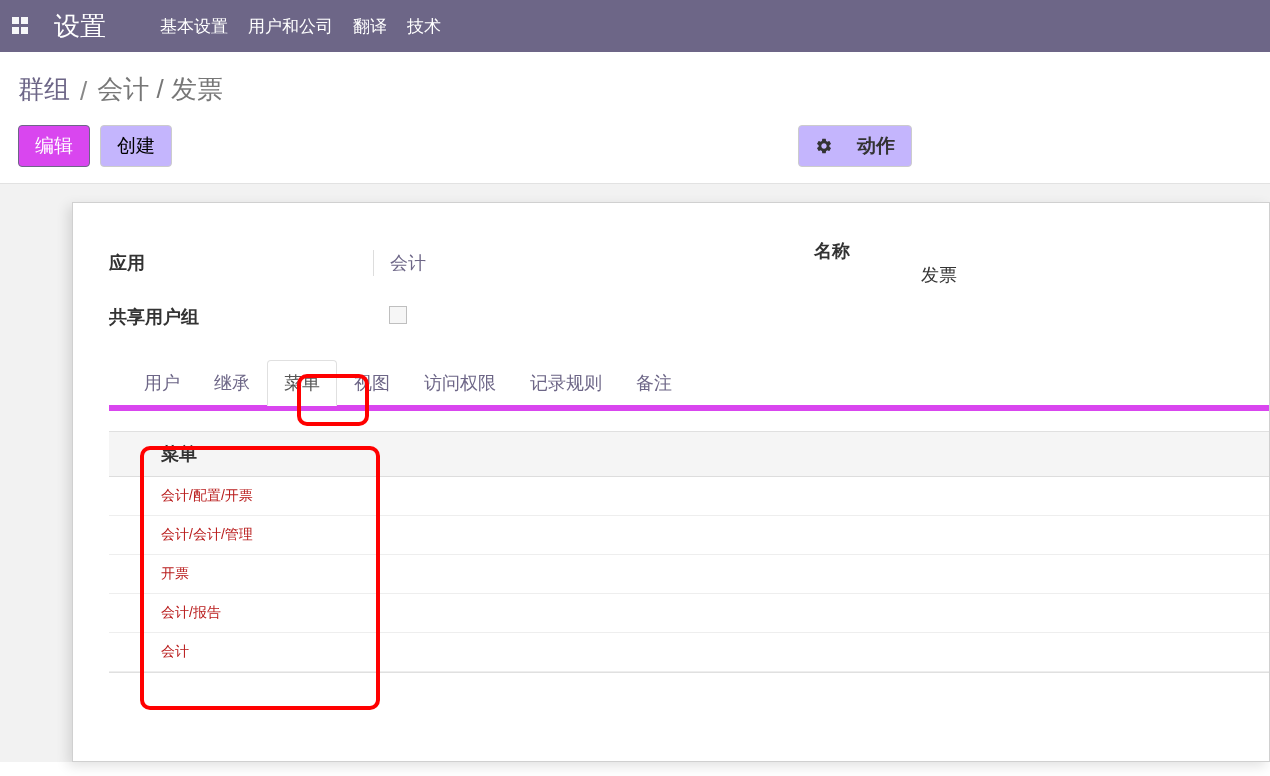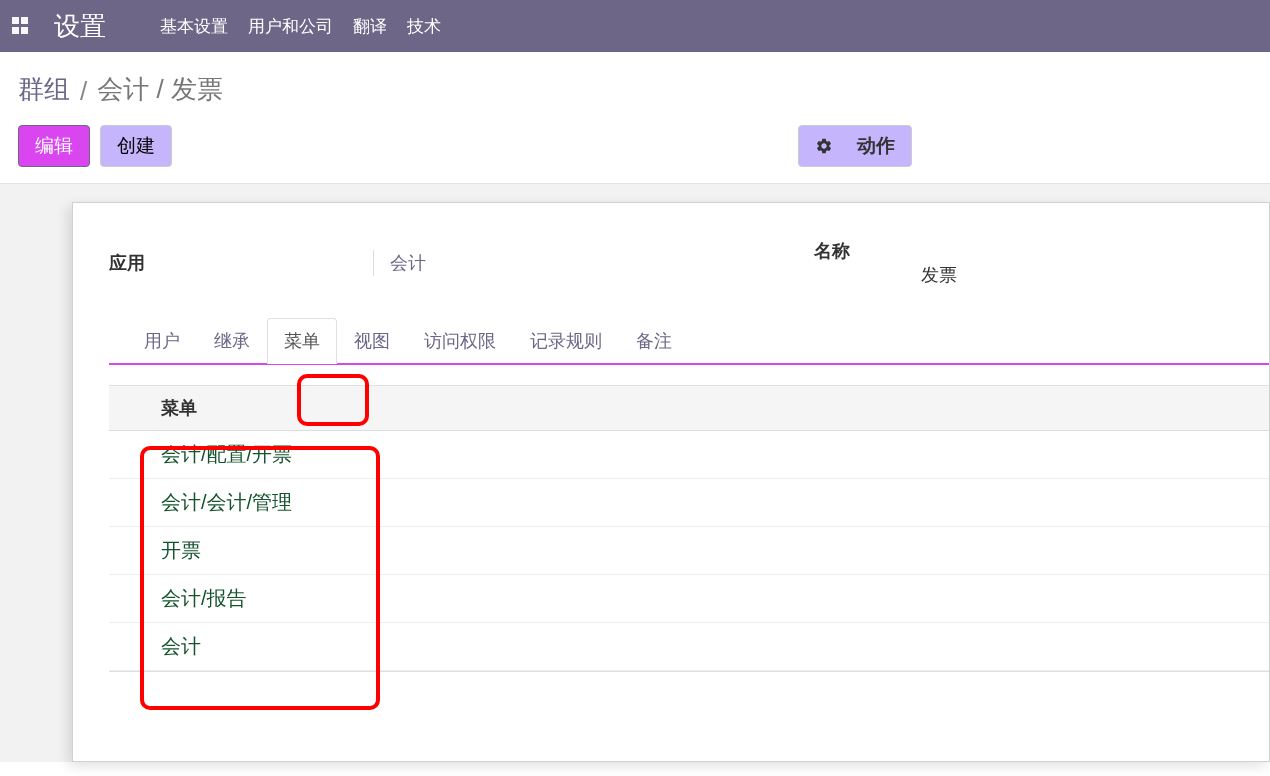--- a/index.html
+++ b/index.html
@@ -151,21 +151,21 @@
       height: 18px;
       border: 1px solid #bfbfbf;
       background: #f6f6f6;
       display: inline-block;
     }
 
     
     .tabs {
       display: flex;
       gap: 0;
-      border-bottom: 2px solid #d946ef;
+      border-bottom: 6px solid #d946ef;
       margin-top: 30px;
       padding-left: 18px;
     }
     .tab {
       padding: 10px 16px;
       font-size: 18px;
       color: #6d6687;
       cursor: pointer;
       border: 1px solid transparent;
       background: transparent;
@@ -196,22 +196,22 @@
       background: #f5f5f5;
       border-bottom: 1px solid #ddd;
       padding: 10px 12px 10px 52px;
       font-size: 18px;
       font-weight: 700;
       color: #333;
     }
     .table td {
       padding: 10px 12px 10px 52px;
       border-bottom: 1px solid #eee;
-      font-size: 20px;
-      color: #14532d;
+      font-size: 14px;
+      color: #b91c1c;
     }
 
     
     .red-highlight {
       position: absolute;
       border: 4px solid #ff0000;
       border-radius: 10px;
       pointer-events: none;
     }
     .highlight-tab {
@@ -285,20 +285,28 @@
           <div style="border-left:1px solid #ddd; padding-left:16px; height:26px; display:flex; align-items:center;">
             <span class="field-value">会计</span>
           </div>
         </div>
         <div class="field-group" style="width:460px; justify-content:flex-start;flex-direction:column;">
           <div class="field-label field-label-2">名称</div>
           <span class="field-label" style="font-weight:400; color:#333;">发票</span>
         </div>
       </div>
 
+      <div class="form-row">
+        <div class="field-group">
+          <div class="field-label field-label-1">共享用户组</div>
+          <div style="padding-left:16px;">
+            <span class="checkbox-empty"></span>
+          </div>
+        </div>
+      </div>
 
       <div class="tabs">
         <div class="tab">用户</div>
         <div class="tab">继承</div>
         <div class="tab active">菜单</div>
         <div class="tab">视图</div>
         <div class="tab">访问权限</div>
         <div class="tab">记录规则</div>
         <div class="tab">备注</div>
       </div>

